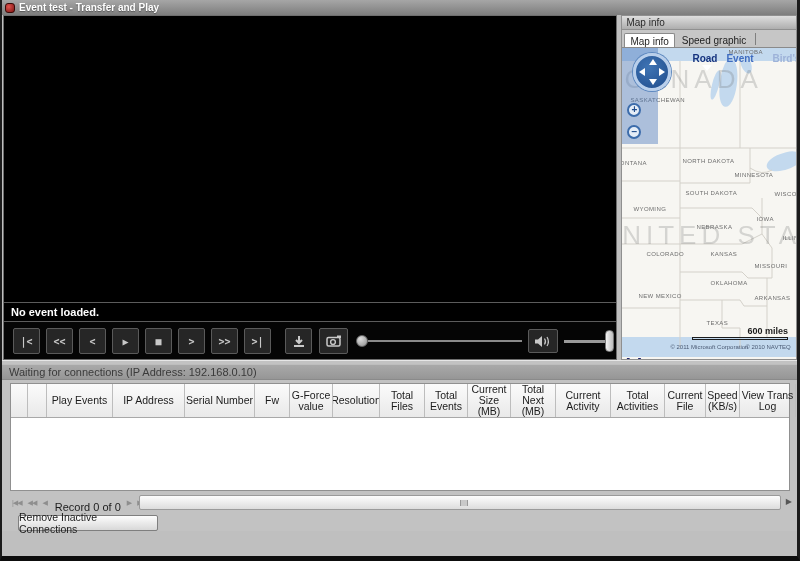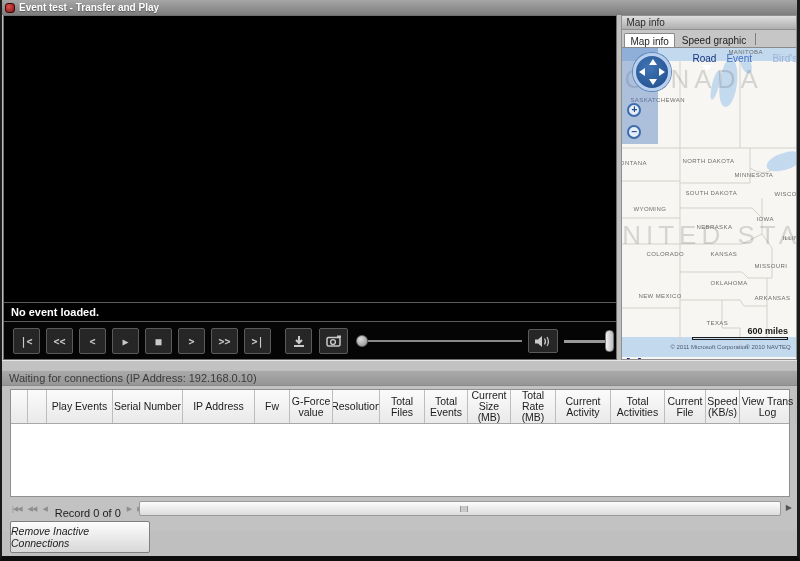--- a/index.html
+++ b/index.html
@@ -54,57 +54,57 @@
   .map-tabs { height:17px; display:flex; align-items:flex-end; background:#c6c6c6; padding-left:2px; }
   .map-tab { font-size:10px; color:#1d1d1d; padding:2px 5px 1px; border:1px solid #8a8a8a;
              border-bottom:none; border-radius:2px 2px 0 0; margin-right:1px; }
   .map-tab.active { background:#fff; position:relative; top:1px; }
   .map-tab.inactive { background:transparent; border-color:transparent; }
   .tab-sep { width:1px; height:12px; background:#7f7f7f; margin:0 0 2px 2px; }
   .map-canvas { position:relative; flex:1; background:#f7f6f2; overflow:hidden; border-top:1px solid #8a8a8a; }
   .water { position:absolute; background:#c3d9ee; }
   .st-label { position:absolute; font-size:6px; color:#6d6d6d; letter-spacing:0.4px; white-space:nowrap; }
   .watermark { position:absolute; font-size:26px; color:rgba(90,90,90,0.22); letter-spacing:5px; white-space:nowrap; }
-  .style-opt { position:absolute; top:5px; font-weight:normal; white-space:nowrap; font-size:10px; }
+  .style-opt { position:absolute; top:5px; font-weight:bold; white-space:nowrap; font-size:10px; }
   .nav-strip { position:absolute; left:0; top:0; width:36px; height:96px; background:rgba(80,125,190,0.45); }
   .compass { position:absolute; left:11px; top:5px; width:38px; height:38px; border-radius:50%;
              background:radial-gradient(circle at 40% 35%, #3f74b4, #1f4c8c); border:3px solid #b9cfeb;
              box-shadow:0 0 0 1px #5d88bf; }
   .c-ar { position:absolute; width:0; height:0; }
   .zoom-btn { position:absolute; left:5px; width:14px; height:14px; border-radius:50%;
               background:rgba(235,242,250,0.9); border:2px solid #3c6cab; color:#1f4c8c;
               font-size:10px; font-weight:bold; display:flex; align-items:center; justify-content:center; line-height:0; }
   .scale-text { position:absolute; font-size:9px; font-weight:bold; color:#1c1c1c; }
   .scale-bar { position:absolute; height:3px; border:1px solid #1c1c1c; border-top:none; width:96px; }
   .scale-line { position:absolute; width:96px; height:1px; background:#1c1c1c; }
   .bing-logo { position:absolute; font-size:20px; font-weight:bold; color:#20246e; letter-spacing:-1px;margin-top:22px; }
   .map-copy { position:absolute; font-size:6px; color:#4a5a74; white-space:nowrap; }
 
   
   .bottom { height:171px; background:#c2c2c2; border-top:1px solid #e6e6e6; }
-  .waiting-bar { height:16px; margin-top:9px; background:linear-gradient(#a9a9a9,#969696);
+  .waiting-bar { height:16px; margin-top:3px; background:linear-gradient(#a9a9a9,#969696);
                  border-top:1px solid #bdbdbd; border-bottom:1px solid #8a8a8a;
                  color:#3a3a3a; display:flex; align-items:center; padding-left:7px; }
   .grid { margin:3px 7px 0 8px; border:1px solid #909090; background:#fff; }
   .grid-head { display:flex; height:34px; background:linear-gradient(#fbfbfb,#e9e9e9); border-bottom:1px solid #a8a8a8; }
   .grid-col { border-right:1px solid #bdbdbd; display:flex; align-items:center; justify-content:center;
               text-align:center; font-size:10.5px; color:#1c1c1c; line-height:11px; overflow:hidden; }
   .grid-body { height:72px; background:#fff; }
   .record-row { height:17px; margin-top:3px; display:flex; align-items:center; padding-left:10px; position:relative; }
   .nav-glyph { font-size:7px; color:#8e8e8e; margin-right:6px; letter-spacing:-1px; }
   .record-text { color:#1c1c1c; margin:8px 6px 0 2px; }
   .hscroll-arrow { font-size:8px; color:#555; margin:0 3px; }
   .hscroll { position:absolute; left:137px; width:642px; height:15px; top:1px;
              background:linear-gradient(#fdfdfd,#dcdcdc); border:1px solid #9a9a9a; border-radius:2px; }
   .hscroll-grip { position:absolute; left:50%; top:4px; width:8px; height:6px;
                   border-left:1px solid #999; border-right:1px solid #999; background:#c9c9c9; }
   .hscroll-end { position:absolute; right:5px; top:3px; font-size:8px; color:#555; }
-  .remove-btn { margin:4px 0 0 8px; width:140px; height:32px; background:linear-gradient(#fdfdfd,#d8d8d8);
+  .remove-btn { margin:4px 0 0 16px; width:140px; height:16px; background:linear-gradient(#fdfdfd,#d8d8d8);
                 border:1px solid #7f7f7f; border-radius:2px; font-size:10.5px; color:#1c1c1c;
-                display:flex; align-items:center; justify-content:center;font-style:italic; }
+                display:flex; align-items:center; justify-content:center; }
   svg.borders { position:absolute; left:0; top:0; }
 </style>
 </head>
 <body>
 
 <div class="window">
 
   <div class="titlebar">
     <div class="app-icon"></div>
     <div class="title-text">Event test - Transfer and Play</div>
@@ -243,29 +243,29 @@
   </div>
 
   <div class="bottom">
     <div class="waiting-bar">Waiting for connections (IP Address: 192.168.0.10)</div>
 
     <div class="grid">
       <div class="grid-head" id="grid-head">
           <div class="grid-col" style="width: 17px; flex: 0 0 17px;"></div>
           <div class="grid-col" style="width: 19px; flex: 0 0 19px;"></div>
           <div class="grid-col" style="width: 66px; flex: 0 0 66px;">Play Events</div>
+          <div class="grid-col" style="width: 72px; flex: 0 0 72px;">IP Address</div>
           <div class="grid-col" style="width: 70px; flex: 0 0 70px;">Serial Number</div>
-          <div class="grid-col" style="width: 72px; flex: 0 0 72px;">IP Address</div>
           <div class="grid-col" style="width: 35px; flex: 0 0 35px;">Fw</div>
           <div class="grid-col" style="width: 43px; flex: 0 0 43px;">G-Force value</div>
           <div class="grid-col" style="width: 47px; flex: 0 0 47px;">Resolution</div>
           <div class="grid-col" style="width: 45px; flex: 0 0 45px;">Total Files</div>
           <div class="grid-col" style="width: 43px; flex: 0 0 43px;">Total Events</div>
           <div class="grid-col" style="width: 43px; flex: 0 0 43px;">Current Size (MB)</div>
-          <div class="grid-col" style="width: 45px; flex: 0 0 45px;">Total Rate (MB)</div>
+          <div class="grid-col" style="width: 45px; flex: 0 0 45px;">Total Next (MB)</div>
           <div class="grid-col" style="width: 55px; flex: 0 0 55px;">Current Activity</div>
           <div class="grid-col" style="width: 54px; flex: 0 0 54px;">Total Activities</div>
           <div class="grid-col" style="width: 41px; flex: 0 0 41px;">Current File</div>
           <div class="grid-col" style="width: 34px; flex: 0 0 34px;">Speed (KB/s)</div>
           <div class="grid-col" style="width: 56px; flex: 0 0 56px;">View Trans Log</div>
         </div>
       <div class="grid-body"></div>
     </div>
 
     <div class="record-row">

